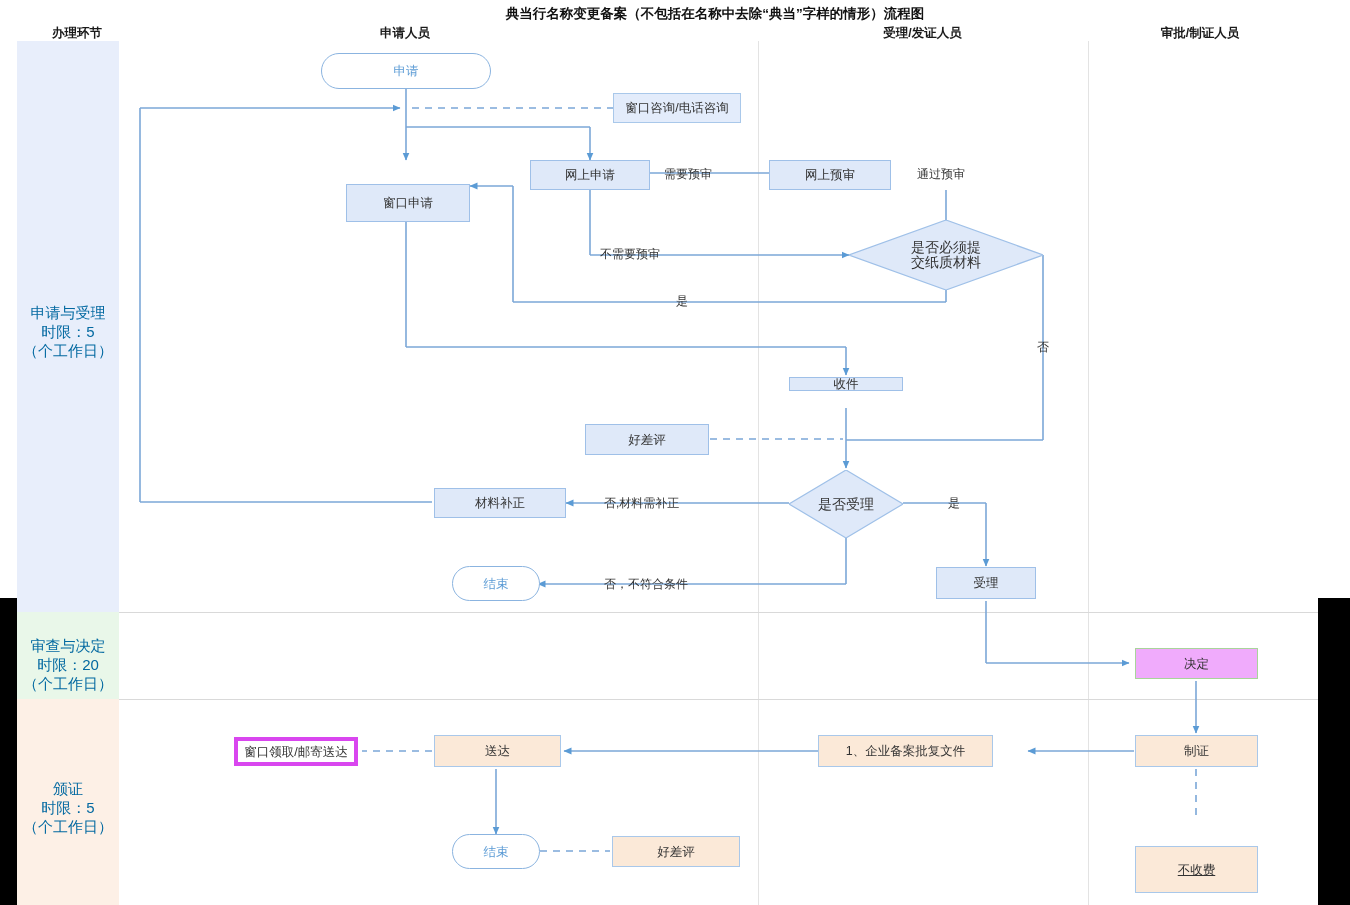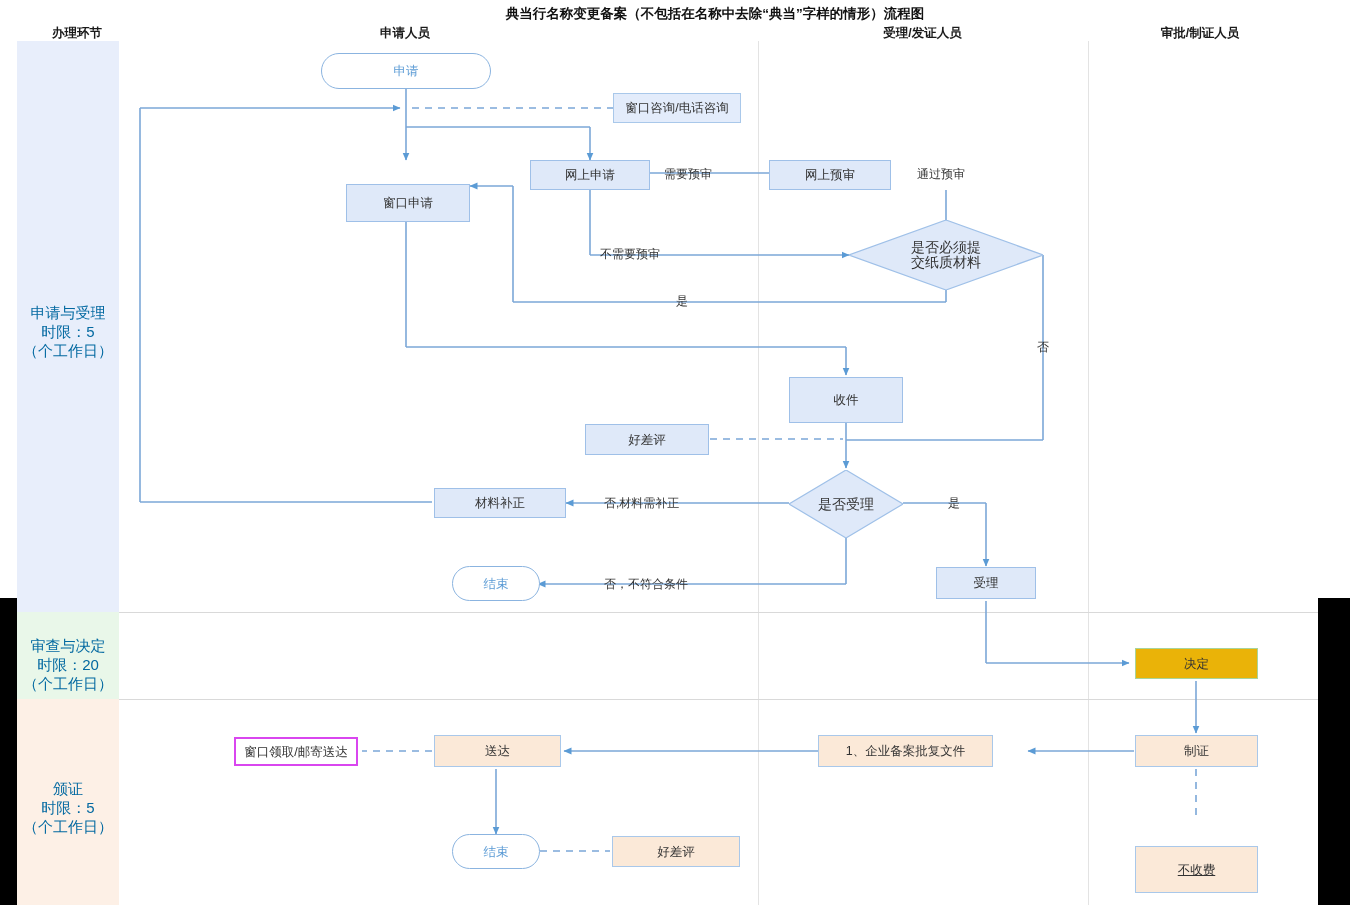--- a/index.html
+++ b/index.html
@@ -37,23 +37,23 @@
 
   
   .node{
     position:absolute;box-sizing:border-box;
     display:flex;align-items:center;justify-content:center;
     font-size:12.5px;line-height:16px;
     color:#333333;
   }
   .n-blue{background:#dfe9f9;border:1px solid #9fc0e8;}
   .n-blue-pale{background:#e3ecfb;border:1px solid #a9c8ea;}
-  .n-green{background:#eab308;border:1px solid #a8d49a;}
+  .n-green{background:#f0abfc;border:1px solid #a8d49a;}
   .n-peach{background:#fbe9d8;border:1px solid #a9c8ea;}
-  .n-white{background:#ffffff;border:2px solid #d946ef;}
+  .n-white{background:#ffffff;border:4px solid #d946ef;}
   .n-term{
     background:#ffffff;border:1px solid #8bb4e0;border-radius:22px;
     color:#5b9bd5;
   }
   .n-diamond-wrap{position:absolute;}
   .n-diamond{
     position:absolute;left:0;top:0;width:100%;height:100%;
   }
   .n-diamond-txt{
     position:absolute;left:0;top:0;width:100%;height:100%;
@@ -188,21 +188,21 @@
   <div class="node n-blue" style="left:769px;top:160px;width:122px;height:30px;">网上预审</div>
 
   <div class="n-diamond-wrap" style="left:849px;top:220px;width:194px;height:70px;">
     <svg class="n-diamond" viewBox="0 0 194 70" preserveAspectRatio="none">
       <polygon points="97,0 194,35 97,70 0,35" fill="#dfe9f9" stroke="#9fc0e8" stroke-width="1.2"></polygon>
     </svg>
     <div class="n-diamond-txt">是否必须提
 交纸质材料</div>
   </div>
 
-  <div class="node n-blue" style="left:789px;top:377px;width:114px;height:46px;">收件</div>
+  <div class="node n-blue" style="left:789px;top:377px;width:114px;height:14px;">收件</div>
 
   <div class="node n-blue" style="left:585px;top:424px;width:124px;height:31px;">好差评</div>
 
   <div class="n-diamond-wrap" style="left:789px;top:470px;width:114px;height:68px;">
     <svg class="n-diamond" viewBox="0 0 114 68" preserveAspectRatio="none">
       <polygon points="57,0 114,34 57,68 0,34" fill="#dfe9f9" stroke="#9fc0e8" stroke-width="1.2"></polygon>
     </svg>
     <div class="n-diamond-txt">是否受理</div>
   </div>
 

